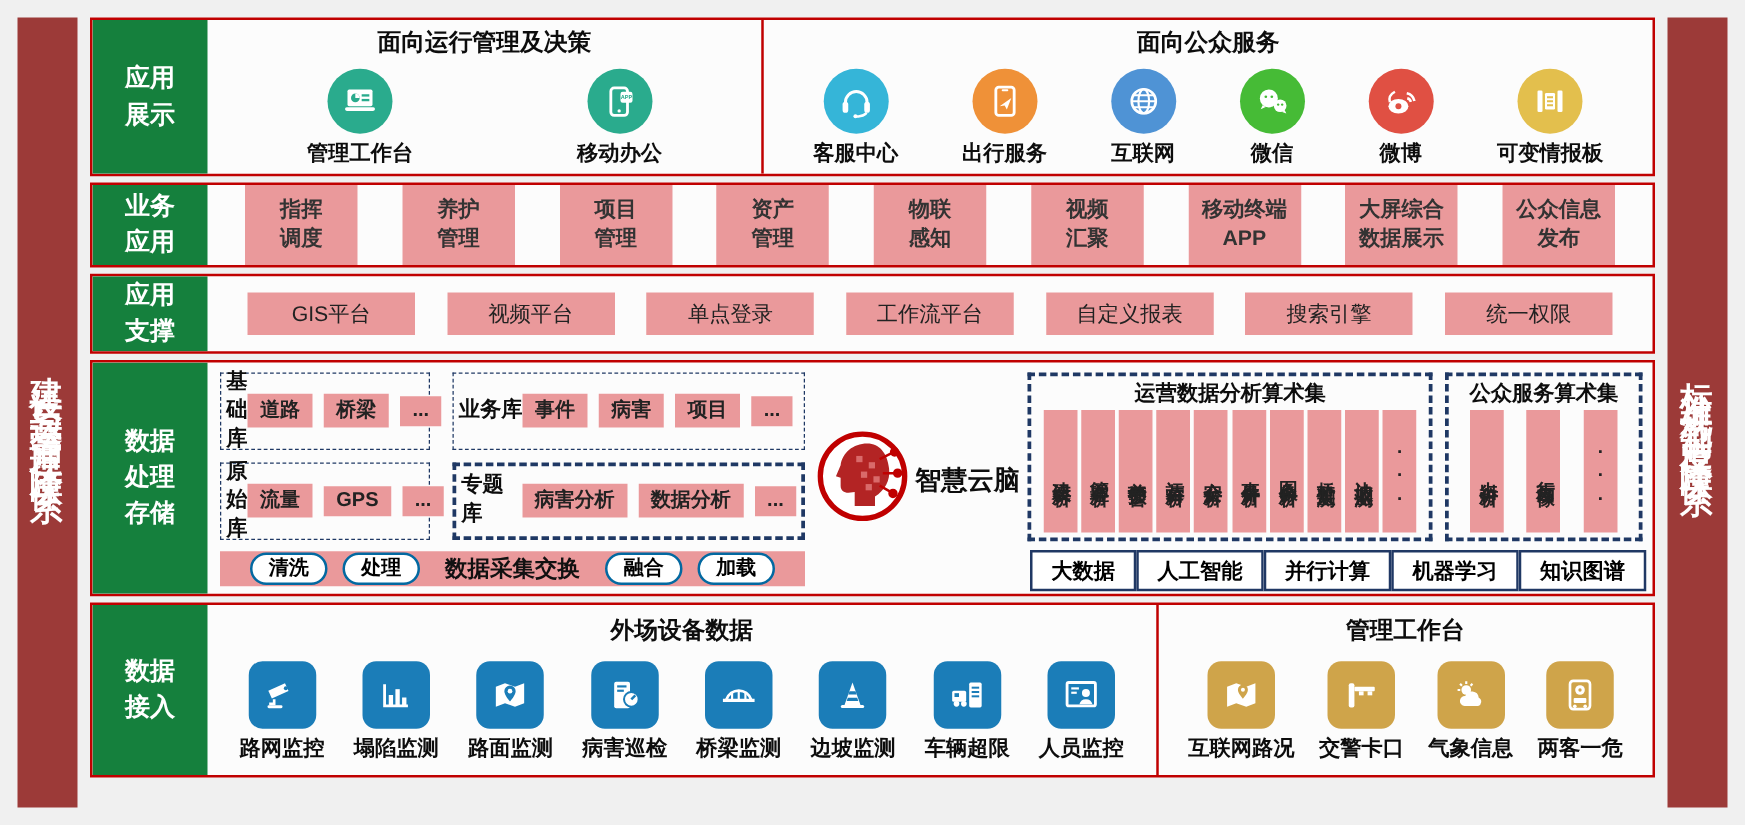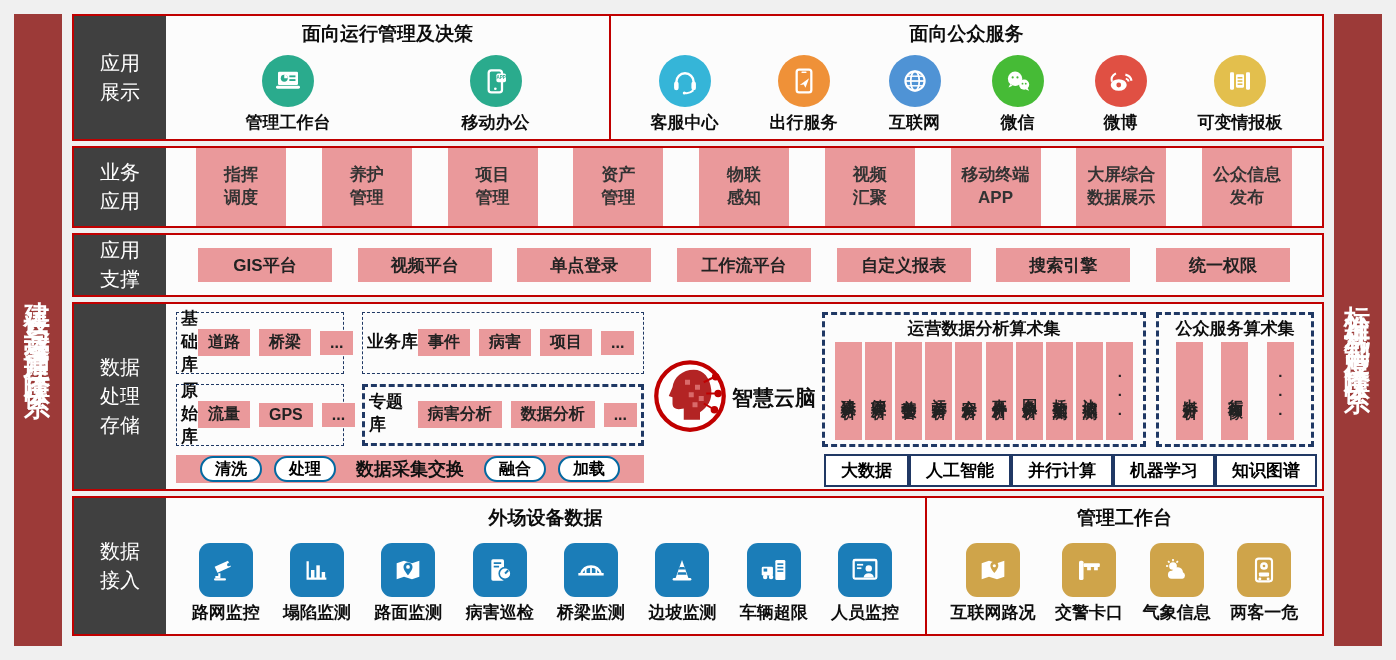--- a/index.html
+++ b/index.html
@@ -2,36 +2,36 @@
 <html><head>
 <meta charset="utf-8">
 <style>
 *{box-sizing:border-box;margin:0;padding:0}
 html,body{width:1396px;height:660px}
 body{background:#f0f0f0;font-family:"Liberation Sans","DejaVu Sans",sans-serif;overflow:hidden}
 .canvas{width:1396px;height:660px;padding:14px;display:flex;gap:10px}
 .banner{width:48px;background:#9c3a38;color:#fff;display:flex;align-items:center;justify-content:center;writing-mode:vertical-lr;text-orientation:upright;font-size:26px;font-weight:bold;letter-spacing:9px}
 .main{flex:1;display:flex;flex-direction:column;gap:5px;min-width:0}
 .row{border:2px solid #c00000;background:#fcfcfc;display:flex;overflow:hidden}
-.row-label{width:92px;flex:none;background:#404040;color:#fff;font-weight:normal;font-size:20px;line-height:1.45;display:flex;align-items:center;justify-content:center;text-align:center;white-space:pre-line}
-.row-display{height:127px}.row-business{height:82px}.row-support{height:64px}.row-process{height:189px}.row-access{height:140px}
+.row-label{width:92px;flex:none;background:#15803d;color:#fff;font-weight:bold;font-size:20px;line-height:1.45;display:flex;align-items:center;justify-content:center;text-align:center;white-space:pre-line}
+.row-display{height:127px}.row-business{height:68px}.row-support{height:64px}.row-process{height:189px}.row-access{height:140px}
 .vdiv{width:2px;background:#c00000;flex:none}
 .sec{flex:1;display:flex;flex-direction:column;min-width:0}
 .sec-title{text-align:center;font-weight:bold;font-size:19px;color:#0d0d0d;padding-top:5px}
 .iconset{flex:1;display:flex;justify-content:space-around;align-items:center;padding:2px 14px 0}
 .icon-item{display:flex;flex-direction:column;align-items:center;gap:4px}
 .circ{width:52px;height:52px;border-radius:50%;display:flex;align-items:center;justify-content:center}
 .sq{width:54px;height:54px;border-radius:11px;display:flex;align-items:center;justify-content:center}
 .icn-lbl{font-weight:bold;font-size:17px;color:#0d0d0d;white-space:nowrap}
 .ic{width:32px;height:32px;display:block}
 .sec-mgmt{flex:0 0 443px}
 .biz-items{flex:1;display:flex;align-items:center;justify-content:space-between;padding:0 30px;gap:8px}
 .biz-block{background:#ea999b;color:#333;font-weight:bold;font-size:17px;line-height:1.35;text-align:center;white-space:pre-line;min-width:90px;height:78px;display:flex;align-items:center;justify-content:center;padding:0 9px}
 .sup-items{flex:1;display:flex;align-items:center;justify-content:space-between;padding:0 32px;gap:10px}
-.sup-bar{background:#ea999b;color:#222;font-weight:bold;font-size:17px;width:134px;height:34px;display:flex;align-items:center;justify-content:center;white-space:nowrap}
+.sup-bar{background:#ea999b;color:#222;font-weight:normal;font-size:17px;width:134px;height:34px;display:flex;align-items:center;justify-content:center;white-space:nowrap}
 .proc{flex:1;display:flex;padding:8px 8px 6px 10px;gap:6px;min-width:0}
 .proc-left{flex:0 0 468px;display:flex;flex-direction:column}
 .lib-grid{display:grid;grid-template-columns:168px 1fr;gap:10px 18px}
 .dbox{border:1px dashed #1f3864;padding:2px 4px 6px;display:flex;align-items:center;height:62px}
 .dbox.thick{border:3px dashed #1f3864}
 .dbox-title{font-weight:bold;font-size:17px;color:#0d0d0d}
 .chips{display:flex;gap:9px;justify-content:center;align-items:center;margin-top:3px}
 .chip{background:#ea999b;color:#222;font-weight:bold;font-size:16px;padding:3px 10px;white-space:nowrap}
 .proc-bar{margin-top:9px;background:#ea999b;height:32px;display:flex;align-items:center;justify-content:center;gap:12px}
 .pill{background:#fff;border:2px solid #0369a1;border-radius:13px;font-weight:bold;font-size:16px;padding:0 13px;line-height:22px}

